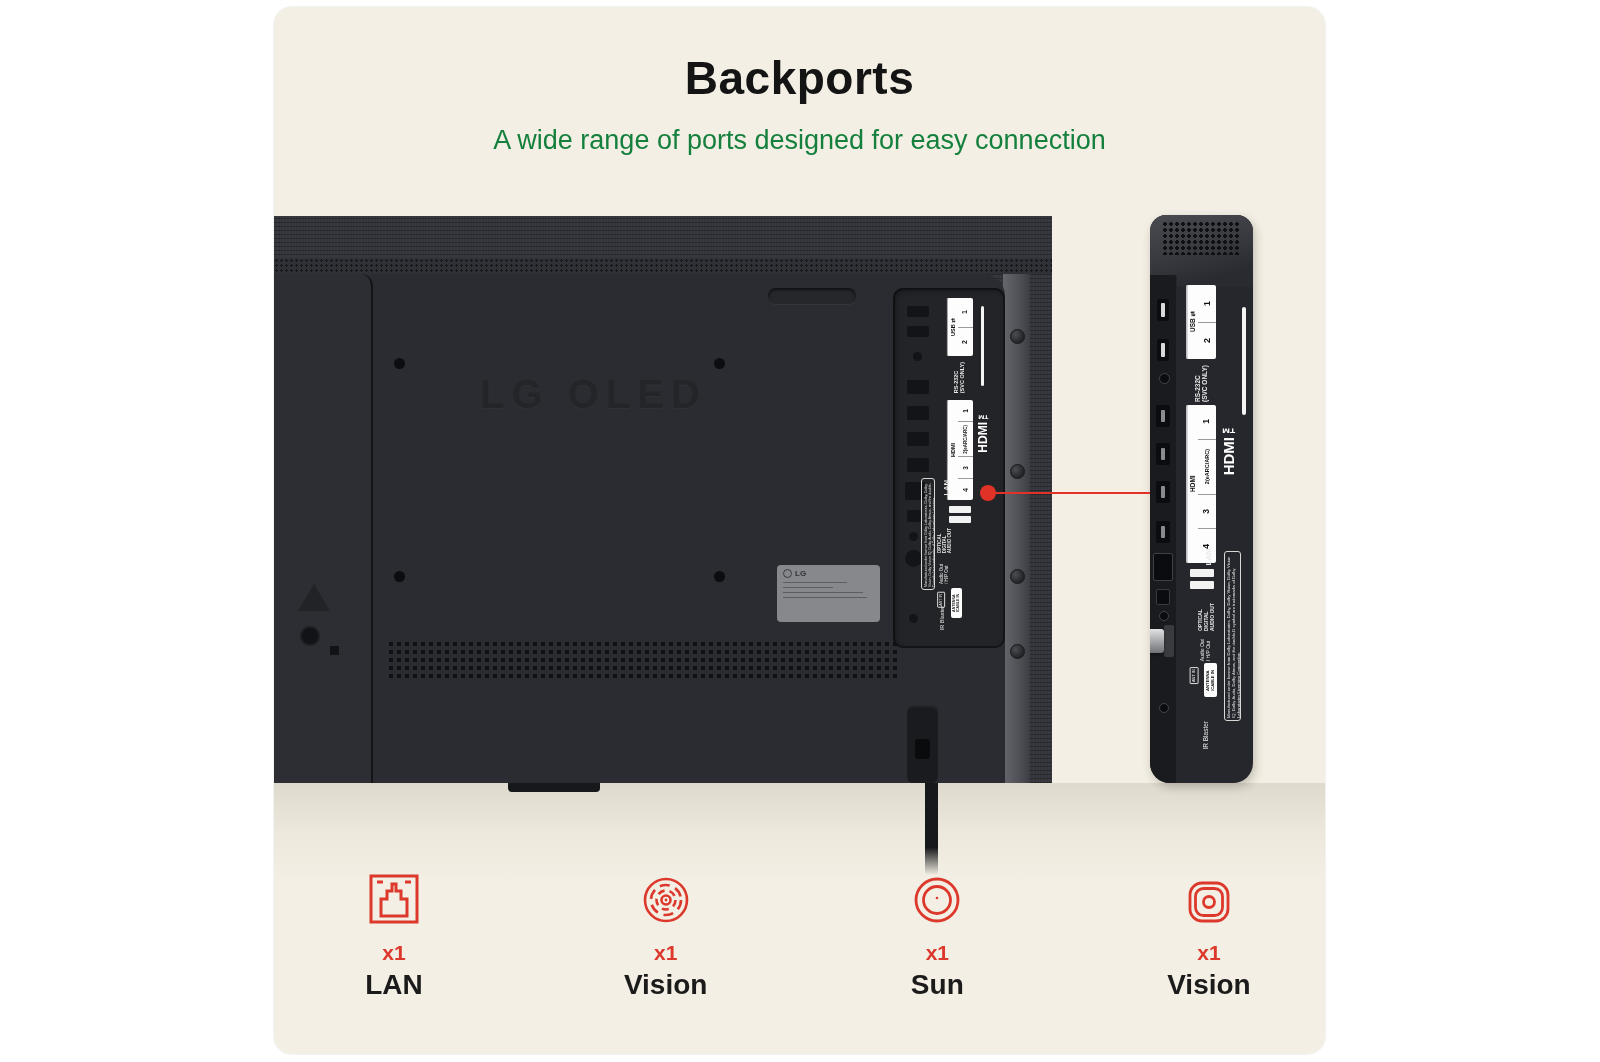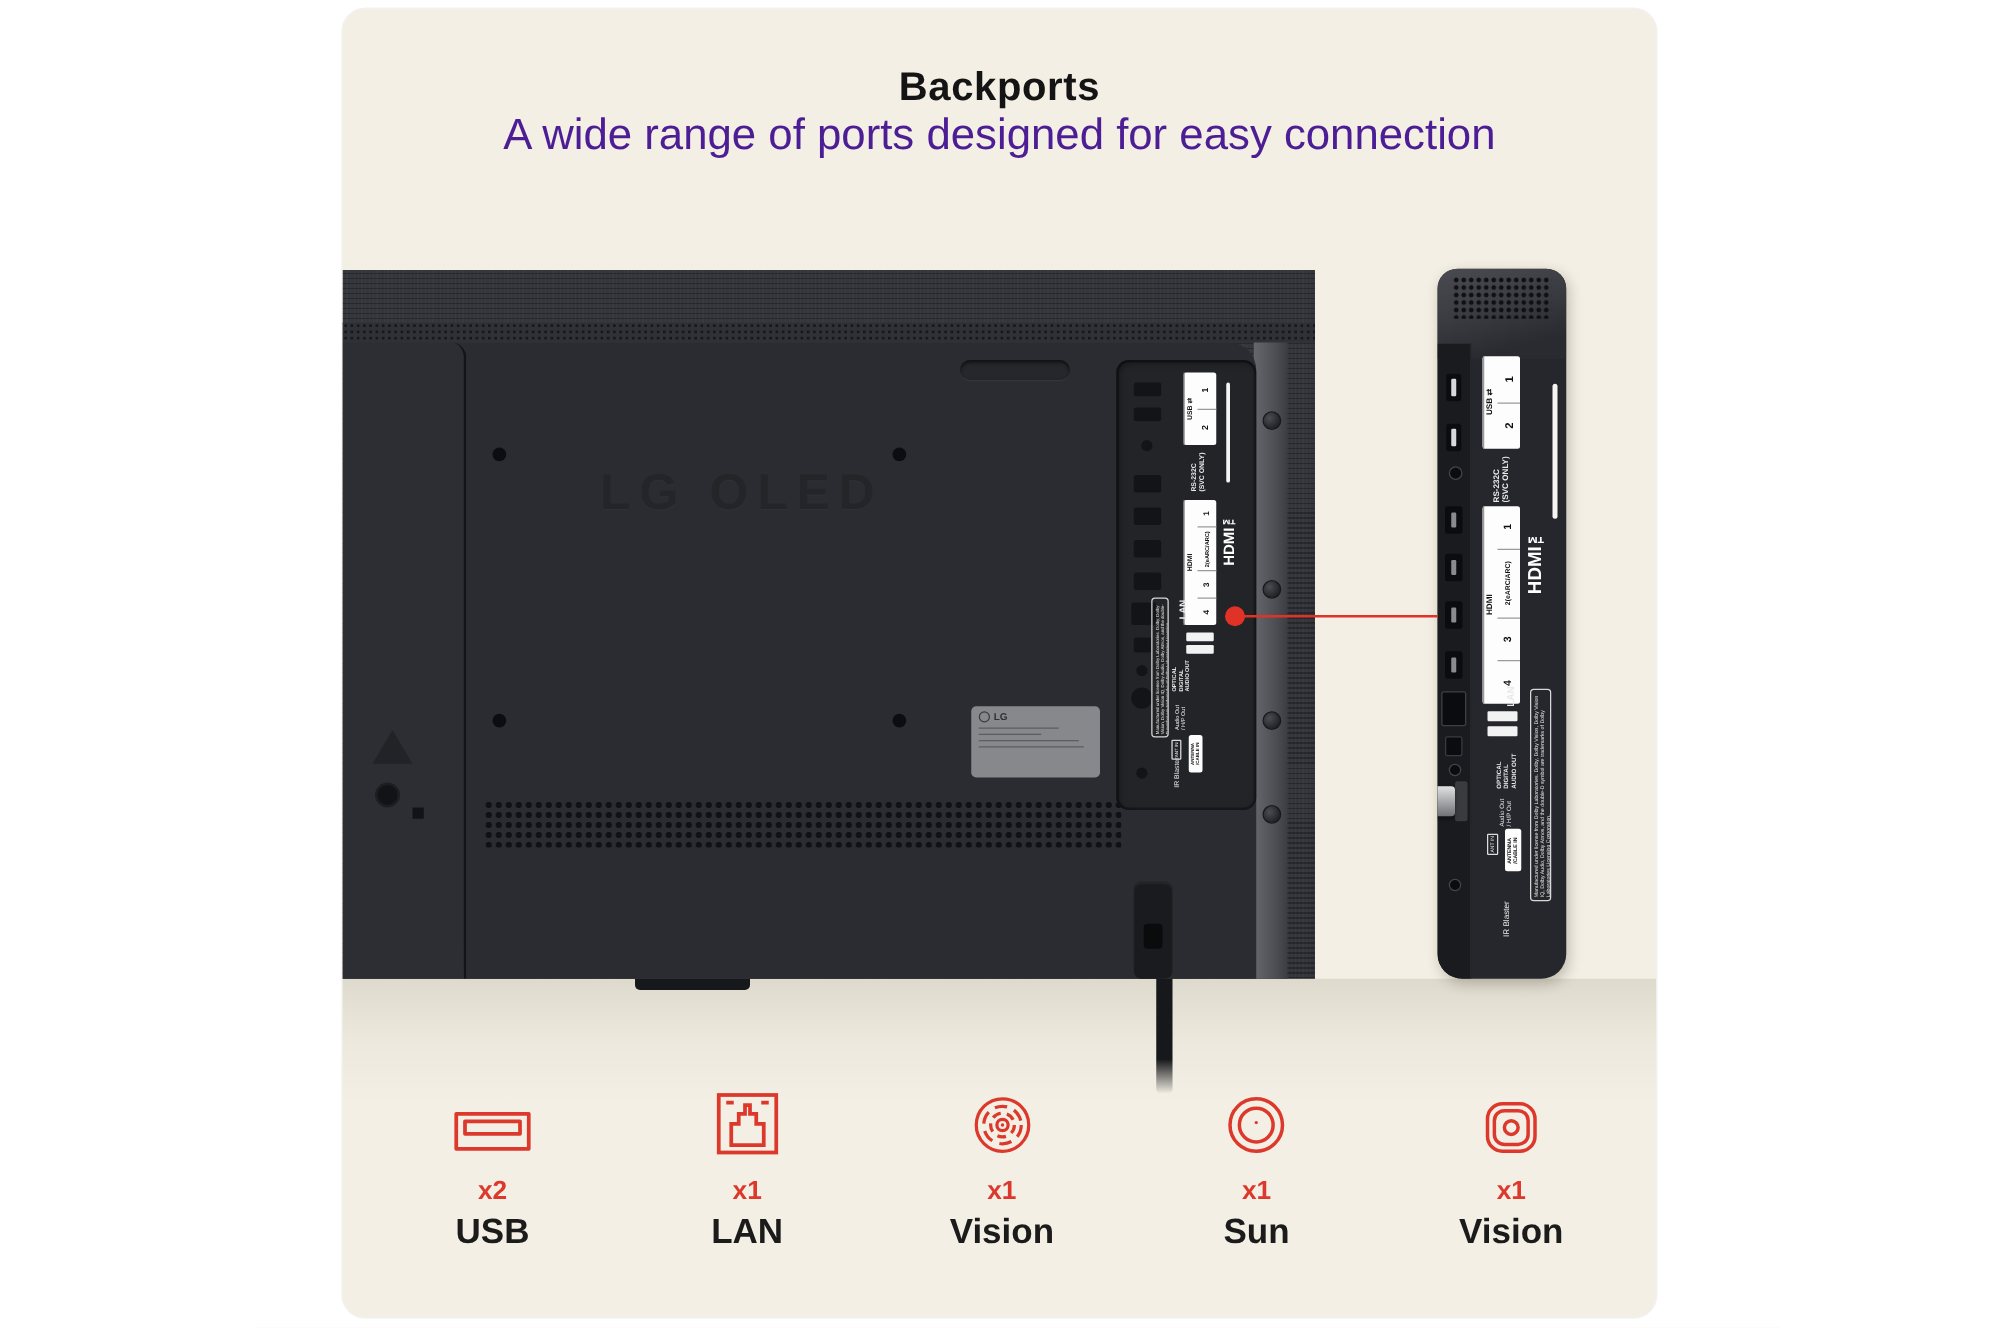--- a/index.html
+++ b/index.html
@@ -1,21 +1,21 @@
 <!DOCTYPE html>
 <html><head>
 <meta charset="utf-8">
 <style>
   html,body{margin:0;padding:0;background:#ffffff;width:1600px;height:1062px;
     font-family:"Liberation Sans", sans-serif; -webkit-font-smoothing:antialiased; overflow:hidden;}
   .card{position:absolute;left:274px;top:7px;width:1051px;height:1047px;background:#f3efe4;
     border-radius:18px;box-shadow:0 0 0 1px rgba(0,0,0,0.05);overflow:hidden;}
   .hdr{position:absolute;top:0;left:0;right:0;text-align:center;}
-  .title{margin-top:44px;font-size:32px;font-weight:800;color:#141414;letter-spacing:0.5px;}
-  .subtitle{font-size:35px;font-weight:400;color:#4c1d95;}
+  .title{margin-top:44px;font-size:46px;font-weight:800;color:#141414;letter-spacing:0.5px;}
+  .subtitle{margin-top:20px;font-size:27px;font-weight:400;color:#15803d;}
 
   
   .tv{position:absolute;left:0;top:209px;width:778px;height:567px;}
   .tv-weave{position:absolute;inset:0;background:#34363c;
     background-image:repeating-linear-gradient(0deg, rgba(0,0,0,0.28) 0 1px, transparent 1px 4px),
                      repeating-linear-gradient(90deg, rgba(255,255,255,0.025) 0 1px, transparent 1px 3px);}
   .tv-dots{position:absolute;left:0;top:42px;width:778px;height:16px;background:#2f3136;
     background-image:radial-gradient(circle, #17181b 1.2px, transparent 1.4px);background-size:5px 5px;}
   .tv-gray{position:absolute;left:729px;top:58px;width:27px;height:509px;
     background:linear-gradient(90deg,#66676c,#4b4c51 70%,#3c3d42);}
@@ -283,30 +283,20 @@
   <div class="redline"></div>
   <div class="reddot"></div>
 
   <div class="shadowband"></div>
   <div class="stand-tab"></div>
   <div class="cable"></div>
 
   <div class="features">
 
 
-    <div class="feat">
-      <div class="icon">
-        <svg width="64" height="40" viewBox="0 0 64 40" fill="none" stroke="currentColor" stroke-width="3" stroke-linejoin="round">
-          <rect x="3" y="6" width="58" height="28"></rect>
-          <rect x="10" y="12" width="44" height="10"></rect>
-        </svg>
-      </div>
-      <div class="count">x2</div>
-      <div class="name">USB</div>
-    </div>
 
     <div class="feat">
       <div class="icon">
         <svg width="52" height="52" viewBox="0 0 52 52" fill="none" stroke="currentColor" stroke-width="3" stroke-linejoin="miter">
           <rect x="3" y="3" width="46" height="46"></rect>
           <path d="M13 43 V26 H19 V18 H24 V11 H28 V18 H33 V26 H39 V43 Z"></path>
           <line x1="9" y1="9" x2="15" y2="9"></line>
           <line x1="37" y1="9" x2="43" y2="9"></line>
         </svg>
       </div>

